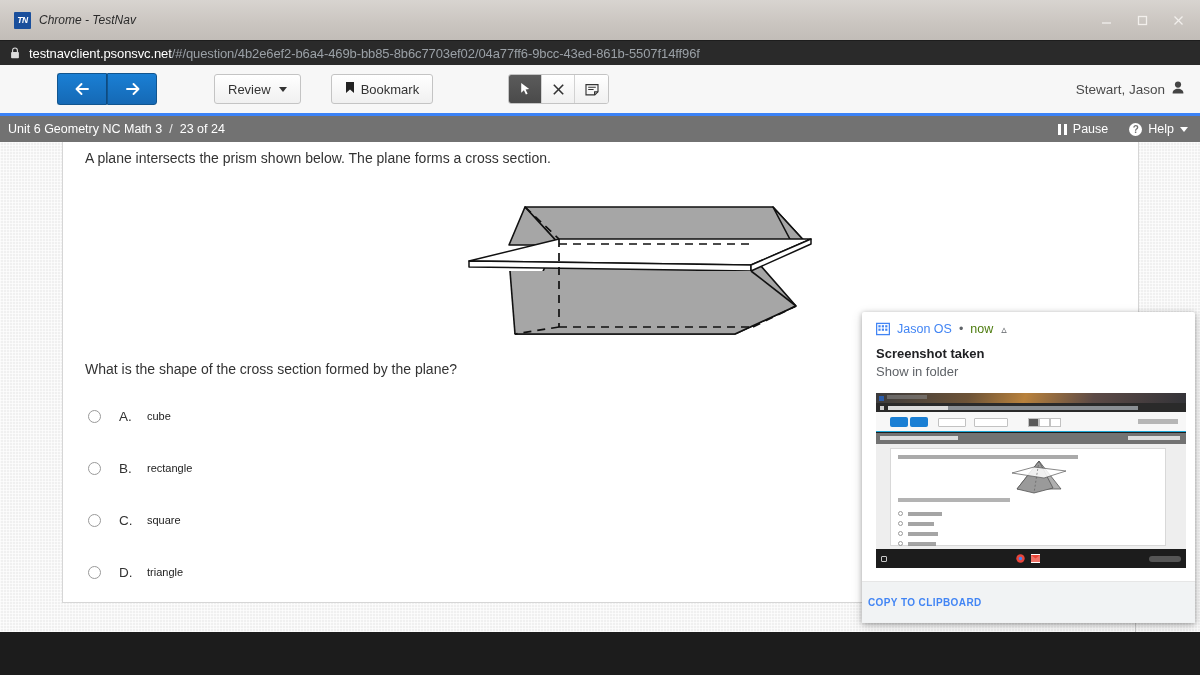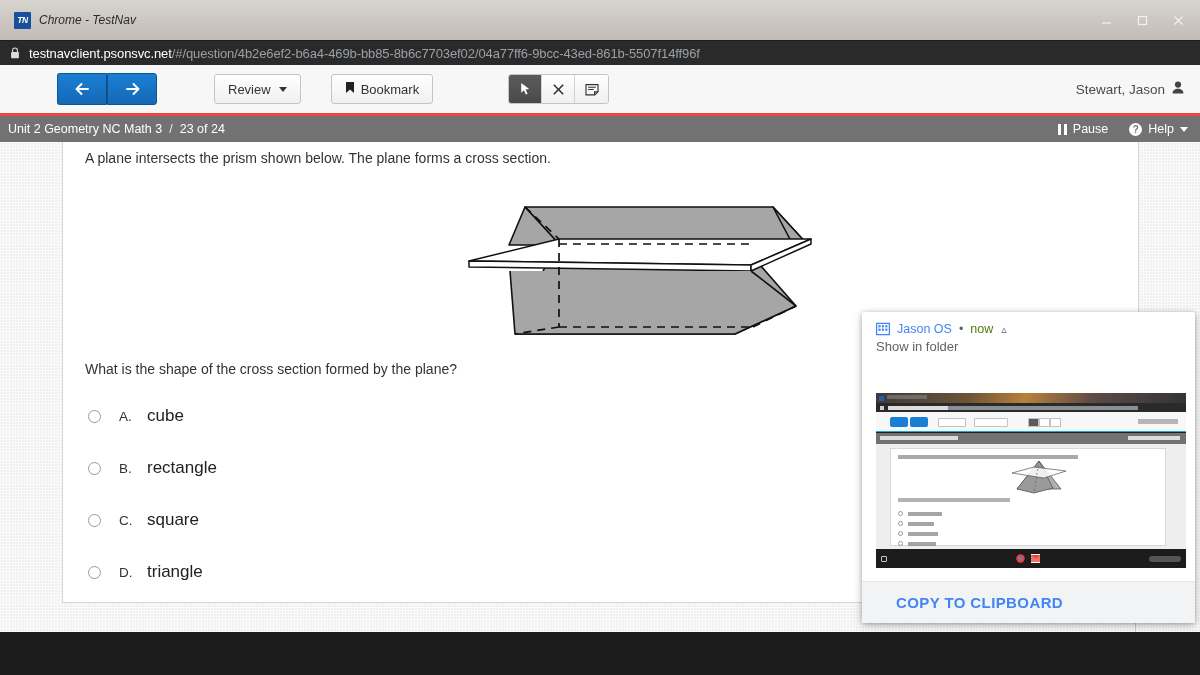--- a/index.html
+++ b/index.html
@@ -48,21 +48,21 @@
     border-top: 1px solid #1d1d1d;
   }
   .lock-icon { margin-left: 10px; margin-right: 9px; display: flex; align-items: center; }
   .url-text { font-size: 13px; white-space: nowrap; letter-spacing: -0.1px; }
   .url-host { color: #ffffff; }
   .url-path { color: #9aa0a6; }
 
   
   .apptoolbar {
     position: absolute; left: 0; top: 65px; width: 1200px; height: 51px;
-    background: #f7f7f7; border-bottom: 3px solid #ef4444;
+    background: #f7f7f7; border-bottom: 3px solid #3b82f6;
     display: flex; align-items: center;
   }
   .navgroup { margin-left: 57px; display: flex; }
   .navbtn {
     width: 50px; height: 32px;
     background: linear-gradient(180deg, #1a7fd4 0%, #1569b5 100%);
     border: 1px solid #11558f; color: #fff;
     display: flex; align-items: center; justify-content: center; cursor: pointer;
   }
   .navbtn:first-child { border-radius: 3px 0 0 3px; border-right: 1px solid #0e4a80; }
@@ -135,21 +135,21 @@
   }
   .qprompt { position: absolute; left: 22px; top: 219px; font-size: 14px; color: #333; }
 
   .options { position: absolute; left: 22px; top: 248px; width: 600px; }
   .opt { display: flex; align-items: center; height: 52px; cursor: pointer; }
   .radio {
     width: 13px; height: 13px; border: 1.3px solid #9a9a9a; border-radius: 50%;
     background: #fff; flex: none; margin-left: 3px;
   }
   .opt-letter { width: 28px; margin-left: 18px; font-size: 13.5px; color: #333; }
-  .opt-text { font-size: 17px; color: #222; }
+  .opt-text { font-size: 11px; color: #222; }
 
   
   .figure { position: absolute; left: 400px; top: 45px; width: 420px; height: 165px; }
 
   
   .notification {
     position: absolute; left: 862px; top: 312px; width: 333px; height: 311px;
     background: #ffffff; border-radius: 2px;
     box-shadow: 0 1px 5px rgba(0,0,0,.28), 0 3px 12px rgba(0,0,0,.16);
     overflow: hidden;
@@ -164,21 +164,21 @@
   .notif-sub { padding: 3px 14px 0 14px; font-size: 13px; color: #5f6368; }
   .thumb {
     position: absolute; left: 876px; top: 393px; width: 310px; height: 175px;
     background: #1e1e1e; overflow: hidden;
   }
   .notif-actionbar {
     position: absolute; left: 862px; top: 581px; width: 333px; height: 42px;
     background: #f1f3f4; border-top: 1px solid #e6e6e6; display: flex; align-items: center;
   }
   .notif-action {
-    margin-left: 34px; font-size: 15px; font-weight: bold; color: #4285f4;
+    margin-left: 6px; font-size: 10px; font-weight: bold; color: #4285f4;
     letter-spacing: .4px; cursor: pointer;
   }
 
   
   .t-title { position:absolute; left:0; top:0; width:310px; height:10px;
              background: linear-gradient(110deg,#3a3a3c 0%,#6d5337 30%,#b8813c 48%,#5c4a46 70%,#333338 100%); }
   .t-tn { position:absolute; left:3px; top:2.5px; width:5px; height:5px; background:#2a5ba8; }
   .t-tabtext { position:absolute; left:11px; top:2px; width:40px; height:4px; background:#8a8a8a; opacity:.55; }
   .t-url { position:absolute; left:0; top:10px; width:310px; height:9px; background:#2a2a2a; }
   .t-urltext { position:absolute; left:12px; top:12.5px; width:250px; height:4px;
@@ -304,21 +304,21 @@
         <svg width="12" height="13" viewBox="0 0 12 13">
             <circle cx="6" cy="3.6" r="3.1" fill="#444"></circle>
             <path d="M0.6 12.4c0-3 2.4-4.6 5.4-4.6s5.4 1.6 5.4 4.6z" fill="#444"></path>
           </svg>
       </span>
     </div>
   </div>
 
   <div class="unitbar">
     <div class="unit-left">
-      <span>Unit 2 Geometry NC Math 3</span>
+      <span>Unit 6 Geometry NC Math 3</span>
       <span class="unit-sep">/</span>
       <span>23 of 24</span>
     </div>
     <div class="unit-right">
       <div class="unit-ctl">
         <span class="pause-glyph">
             <i></i>
             <i></i>
           </span>
         <span>Pause</span>
@@ -405,20 +405,21 @@
           <rect x="2.4" y="6.6" width="2.2" height="2.2" fill="#4285f4"></rect>
           <rect x="5.8" y="6.6" width="2.2" height="2.2" fill="#4285f4"></rect>
           <rect x="9.2" y="6.6" width="2.2" height="2.2" fill="#4285f4"></rect>
         </svg>
       </span>
       <span class="notif-src">Jason OS</span>
       <span class="notif-dot">•</span>
       <span class="notif-now">now</span>
       <span class="chev-up">▵</span>
     </div>
+    <div class="notif-title">Screenshot taken</div>
     <div class="notif-sub">Show in folder</div>
   </div>
 
   <div class="thumb">
     <div class="t-title"></div>
     <div class="t-tn"></div>
     <div class="t-tabtext"></div>
     <div class="t-url"></div>
     <div class="t-lock"></div>
     <div class="t-urltext"></div>

